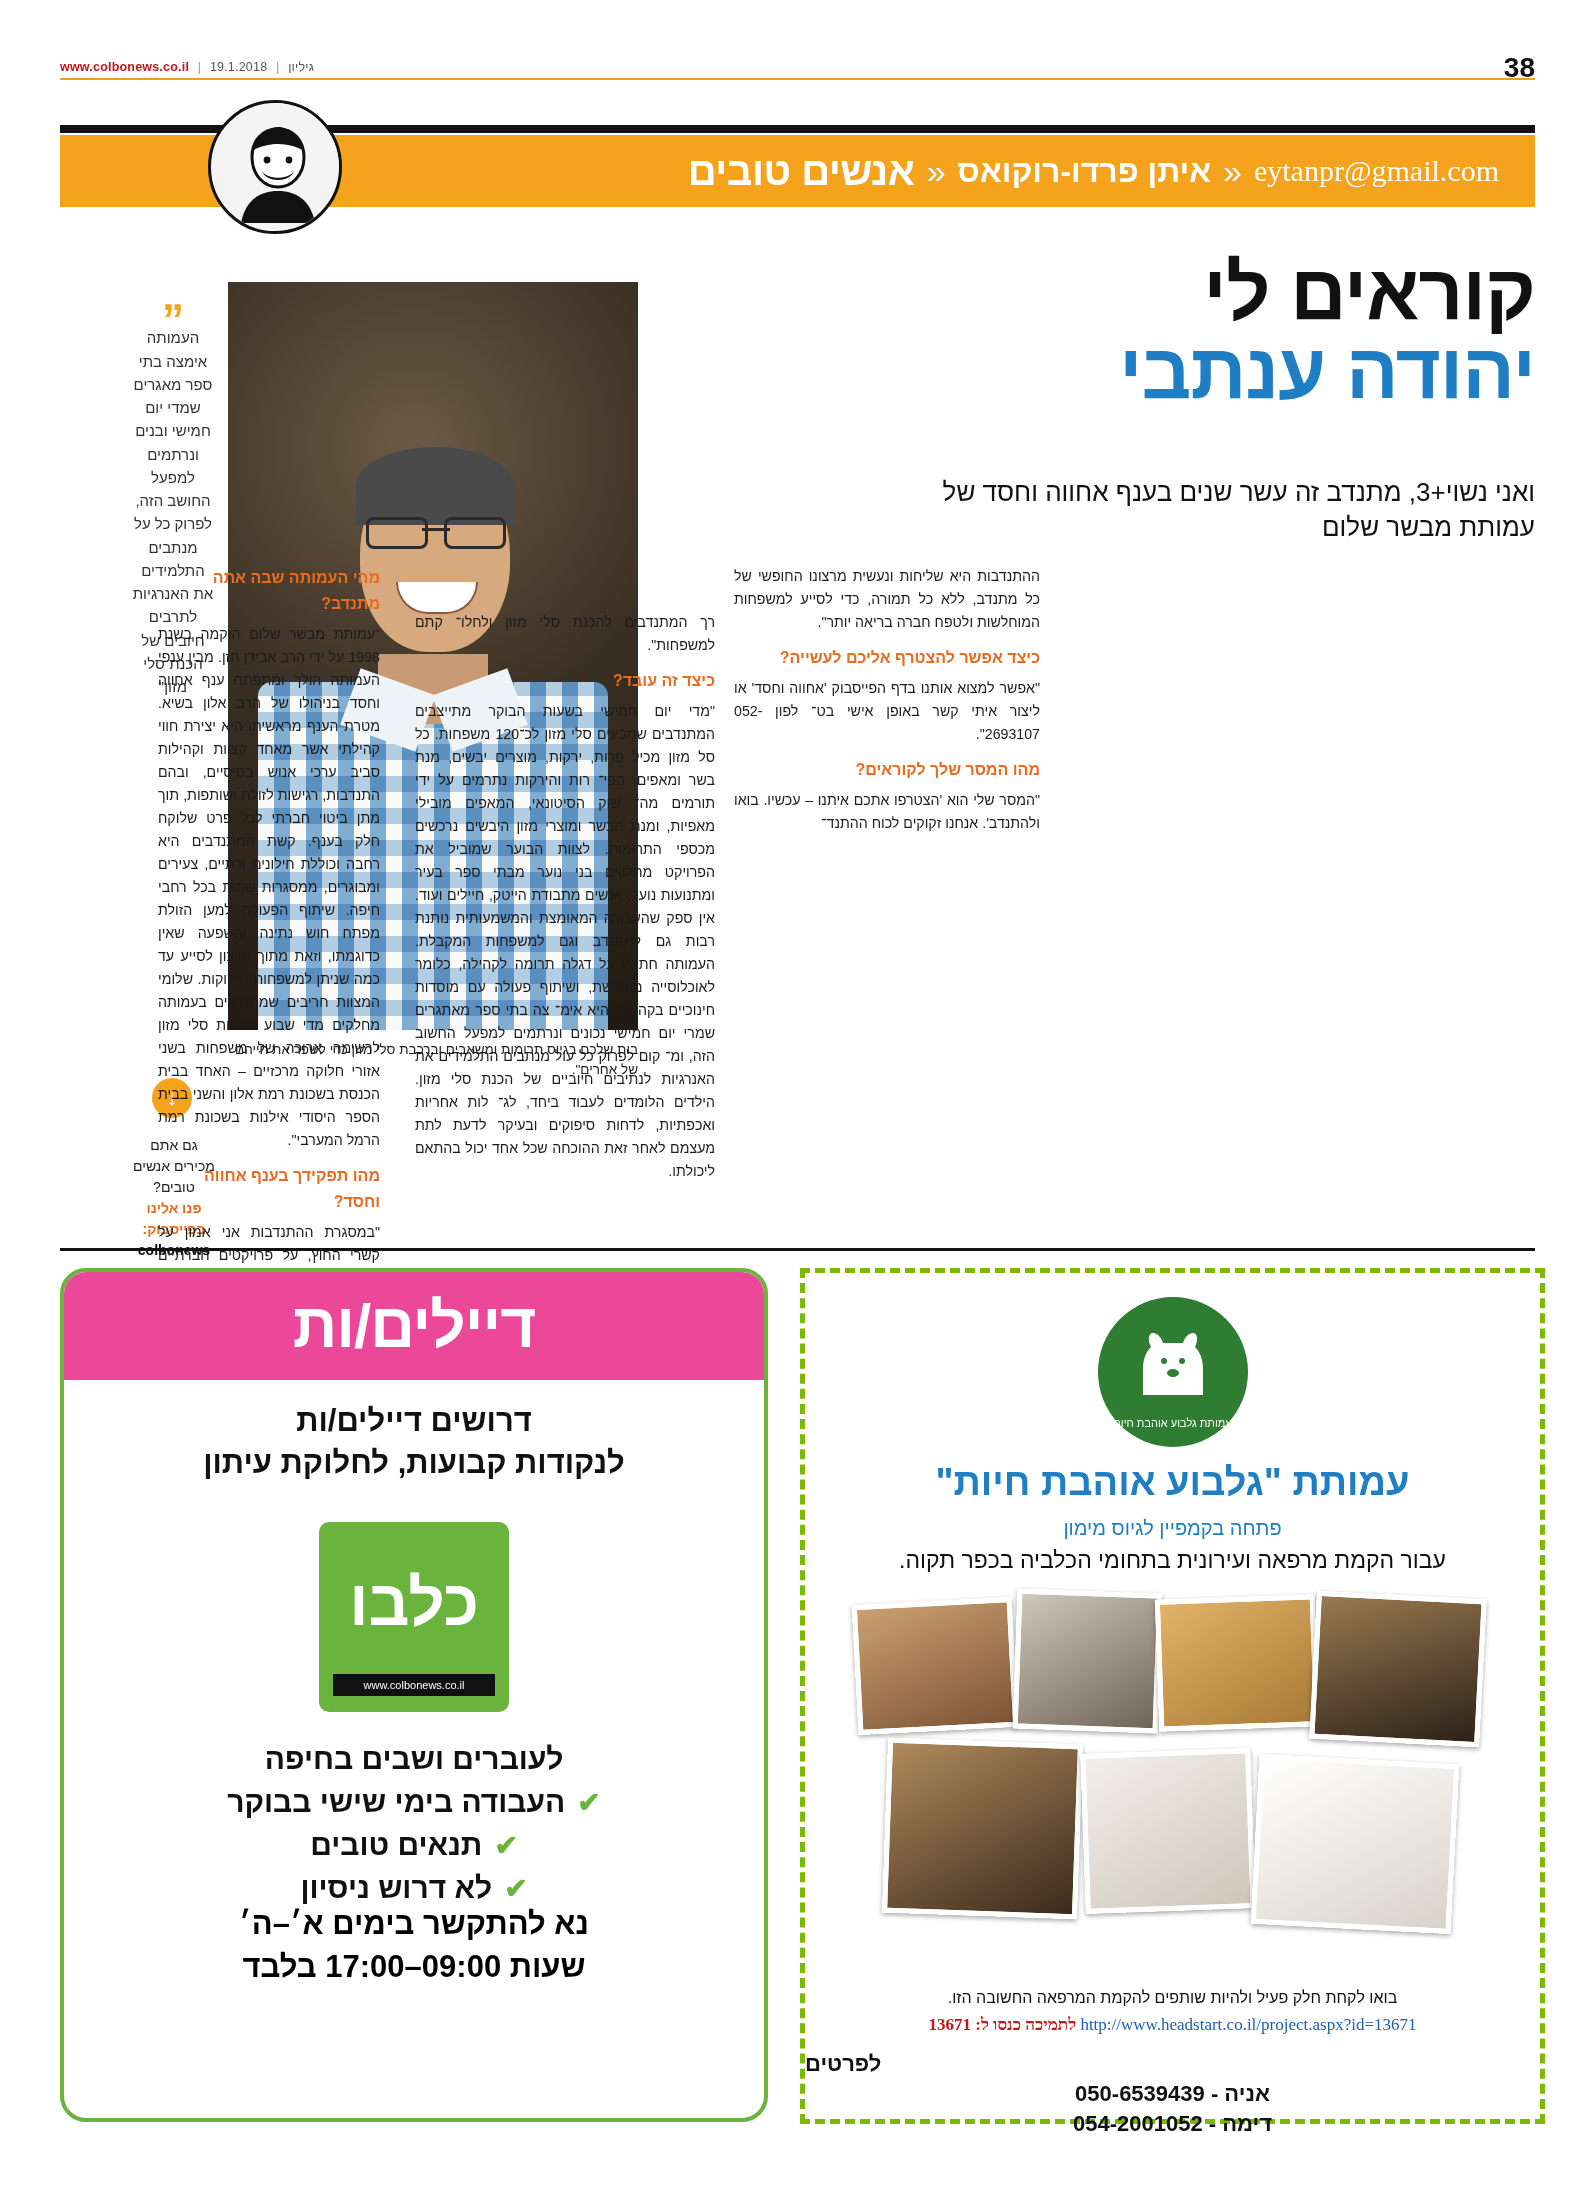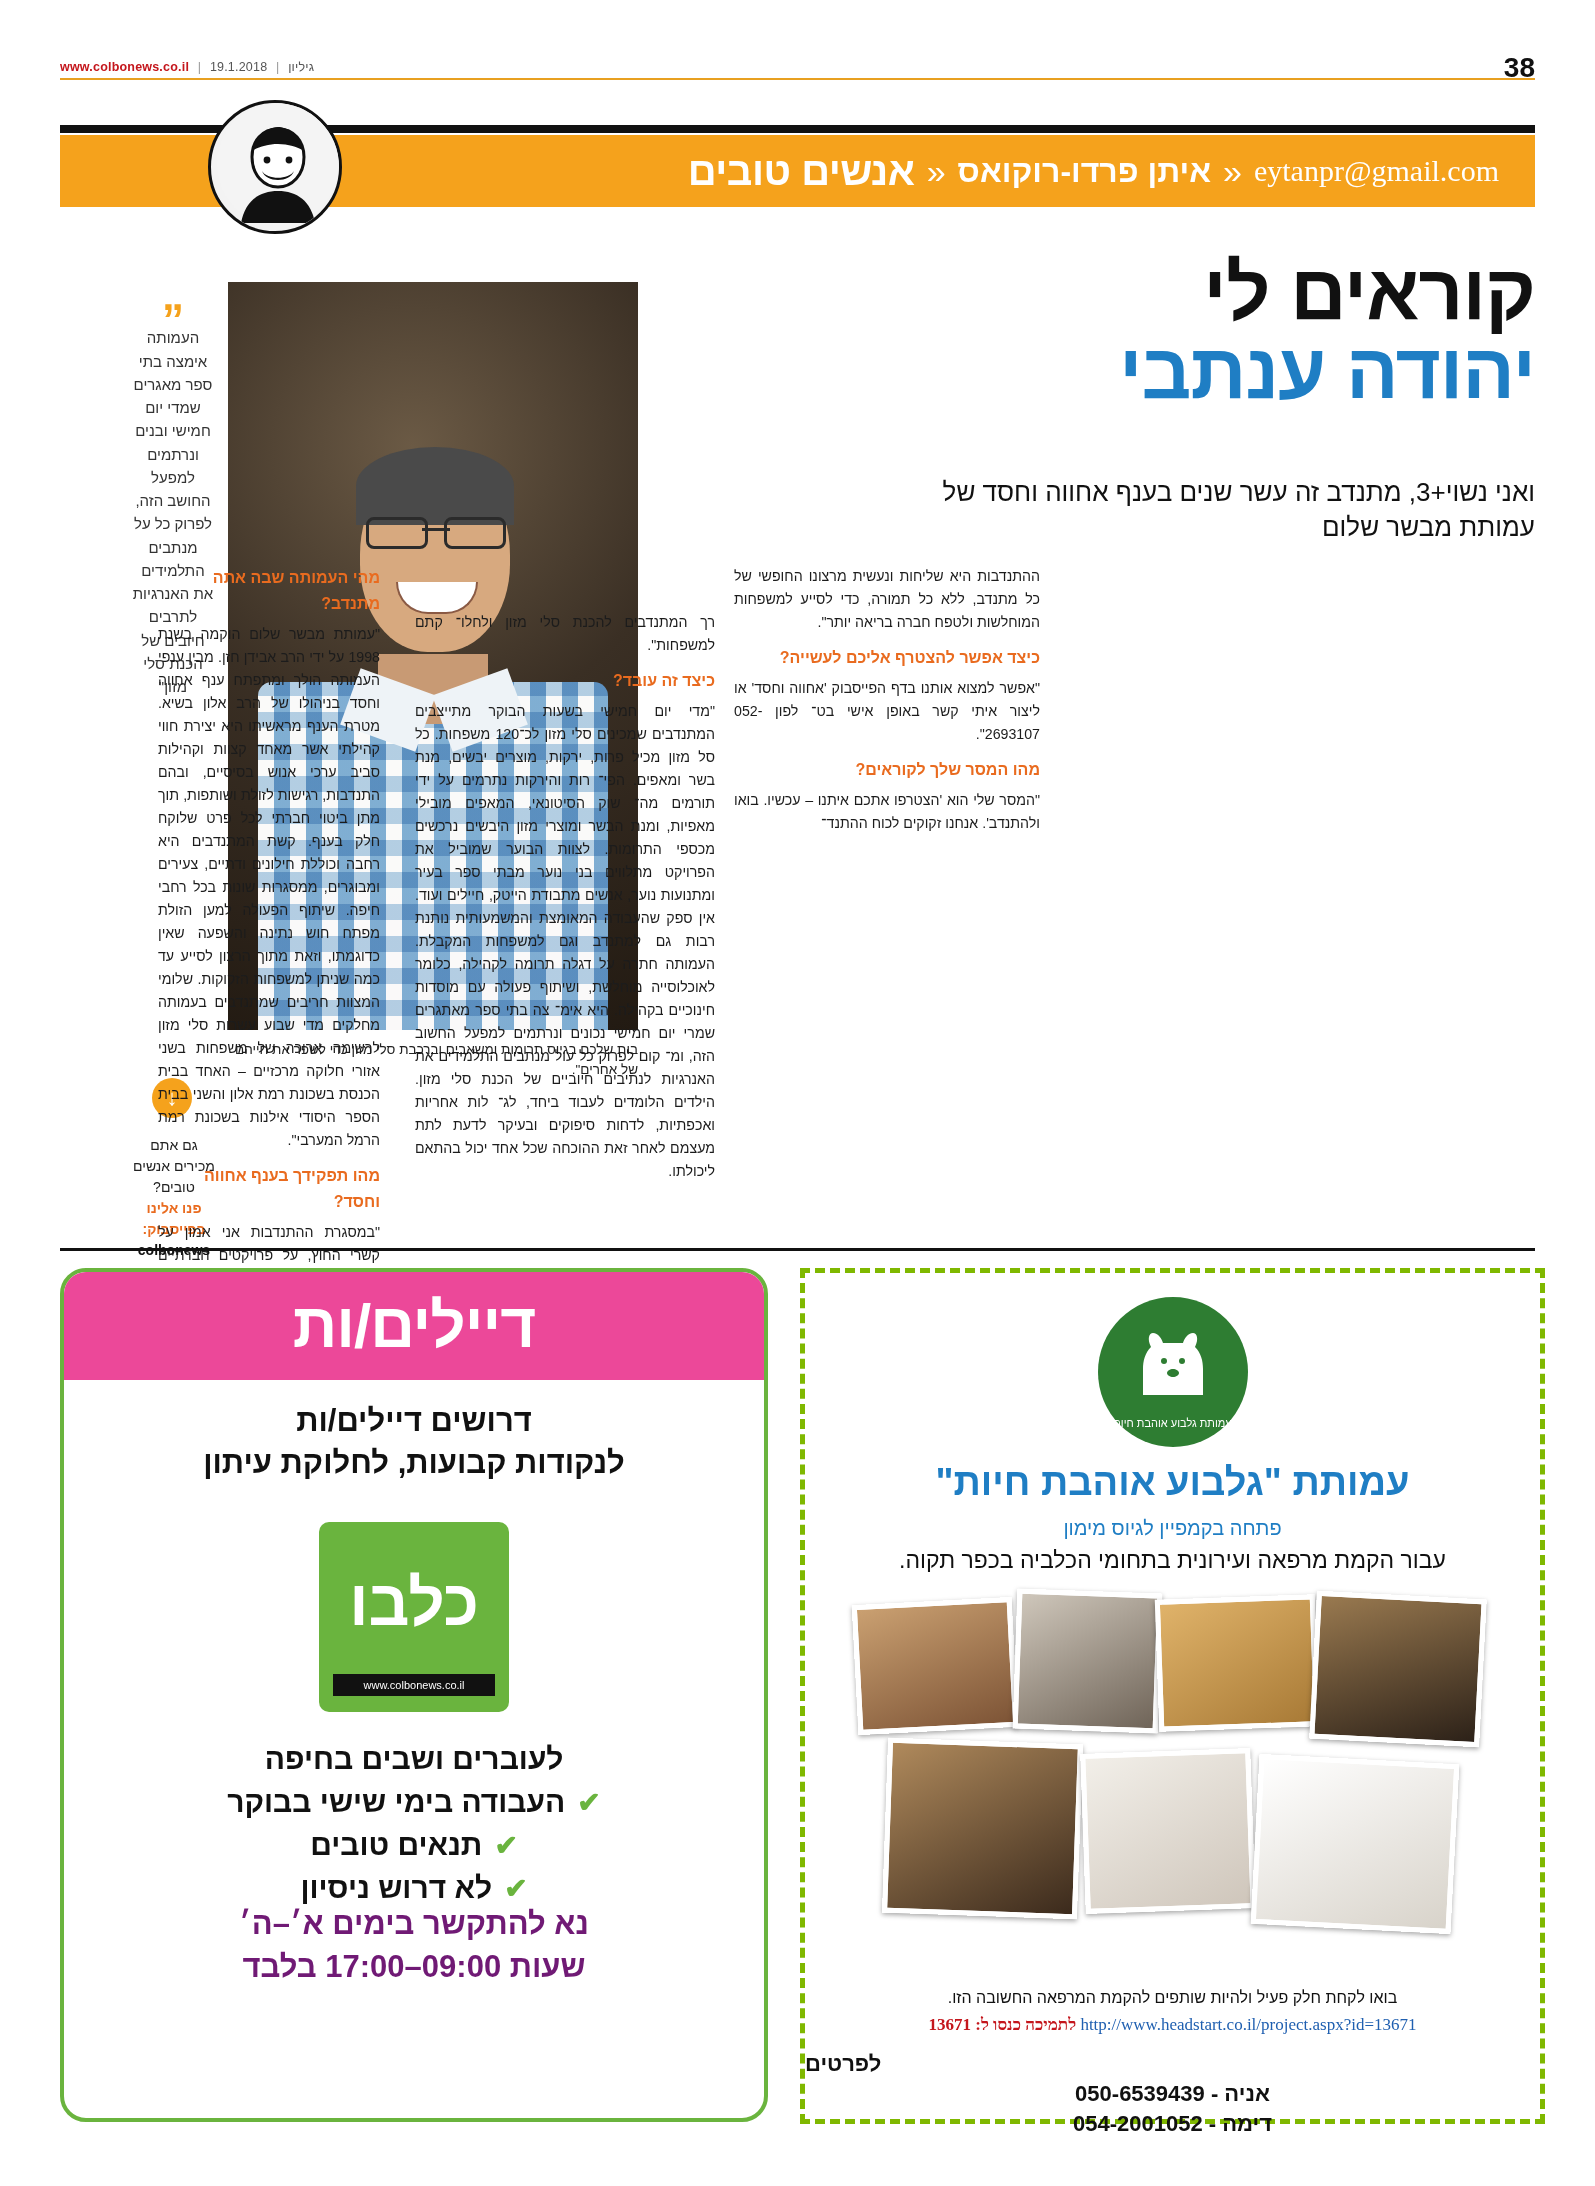--- a/index.html
+++ b/index.html
@@ -73,21 +73,21 @@
   .ad-left{position:absolute;left:60px;top:1268px;width:700px;height:846px;border:4px solid #6ab43e;border-radius:26px;background:#fff;overflow:hidden;}
   .ad-left-head{position:absolute;left:0;top:0;width:100%;height:108px;background:#ec4899;border-radius:20px 20px 0 0;}
   .ad-left-head span{display:block;text-align:center;font-size:62px;font-weight:bold;color:#fff;line-height:108px;letter-spacing:-1px;}
   .ad-l-sub{position:absolute;top:128px;width:100%;text-align:center;font-size:31px;font-weight:bold;color:#111;line-height:1.35;}
   .logo-box{position:absolute;left:50%;transform:translateX(-50%);top:250px;width:190px;height:190px;background:#6ab43e;border-radius:10px;}
   .logo-box .txt{position:absolute;top:44px;width:100%;text-align:center;font-size:64px;font-weight:bold;color:#fff;}
   .logo-box .url{position:absolute;bottom:16px;left:14px;right:14px;height:22px;background:#111;color:#fff;font-size:11px;line-height:22px;text-align:center;direction:ltr;}
   .bullets{position:absolute;top:470px;width:100%;text-align:center;}
   .bullets .row{font-size:30px;font-weight:bold;color:#111;margin-bottom:9px;}
   .bullets .chk{color:#6ab43e;font-size:28px;margin-left:12px;}
-  .ad-l-hours{position:absolute;top:630px;width:100%;text-align:center;font-size:31px;font-weight:bold;color:#701a75;line-height:1.4;}
+  .ad-l-hours{position:absolute;top:630px;width:100%;text-align:center;font-size:31px;font-weight:bold;color:#000000;line-height:1.4;}
   .ad-l-phone{position:absolute;top:740px;width:100%;text-align:center;font-size:52px;font-weight:bold;color:#1b5e20;letter-spacing:-1px;direction:rtl;}
 
   .ad-right{position:absolute;left:800px;top:1268px;width:735px;height:846px;background:#fff;
     border:5px dashed #7fb800;}
   .ad-r-logo{position:absolute;left:50%;transform:translateX(-50%);top:24px;width:150px;height:150px;border-radius:50%;background:#2e7d32;}
   .ad-r-logo .pawtxt{position:absolute;bottom:18px;width:100%;text-align:center;color:#fff;font-size:11px;}
   .dog-sil{position:absolute;left:50%;transform:translateX(-50%);top:34px;width:84px;height:74px;}
   .ad-r-title{position:absolute;top:188px;width:100%;text-align:center;font-size:38px;font-weight:bold;color:#1f7ec4;}
   .ad-r-sub1{position:absolute;top:244px;width:100%;text-align:center;font-size:20px;color:#1f7ec4;}
   .ad-r-sub2{position:absolute;top:274px;width:100%;text-align:center;font-size:23px;color:#111;}

